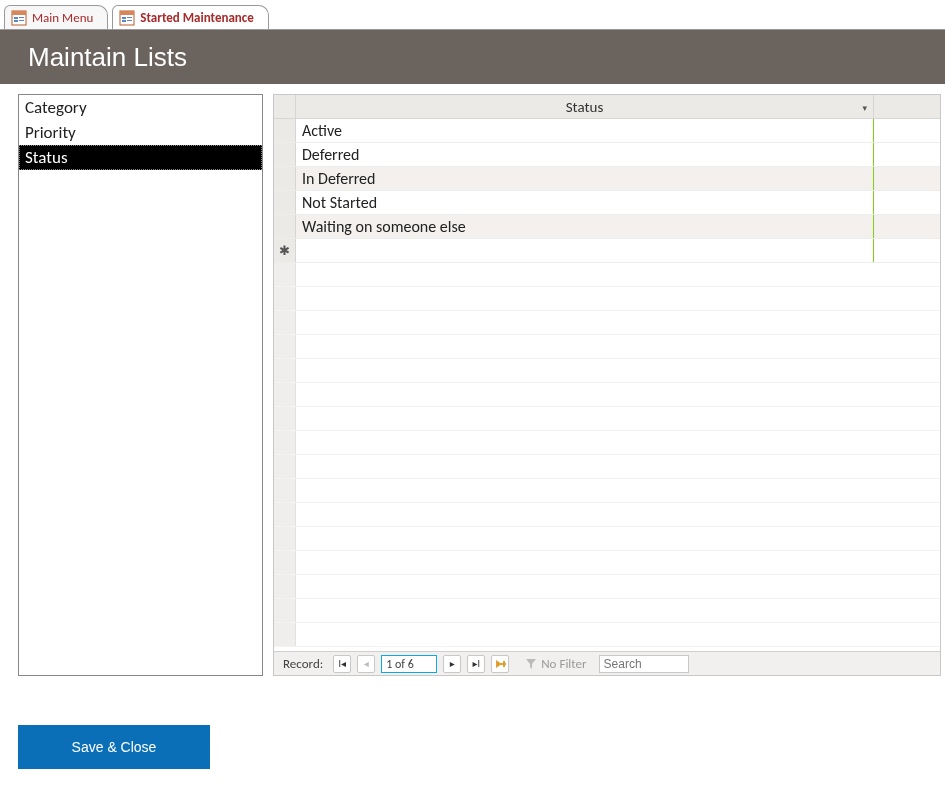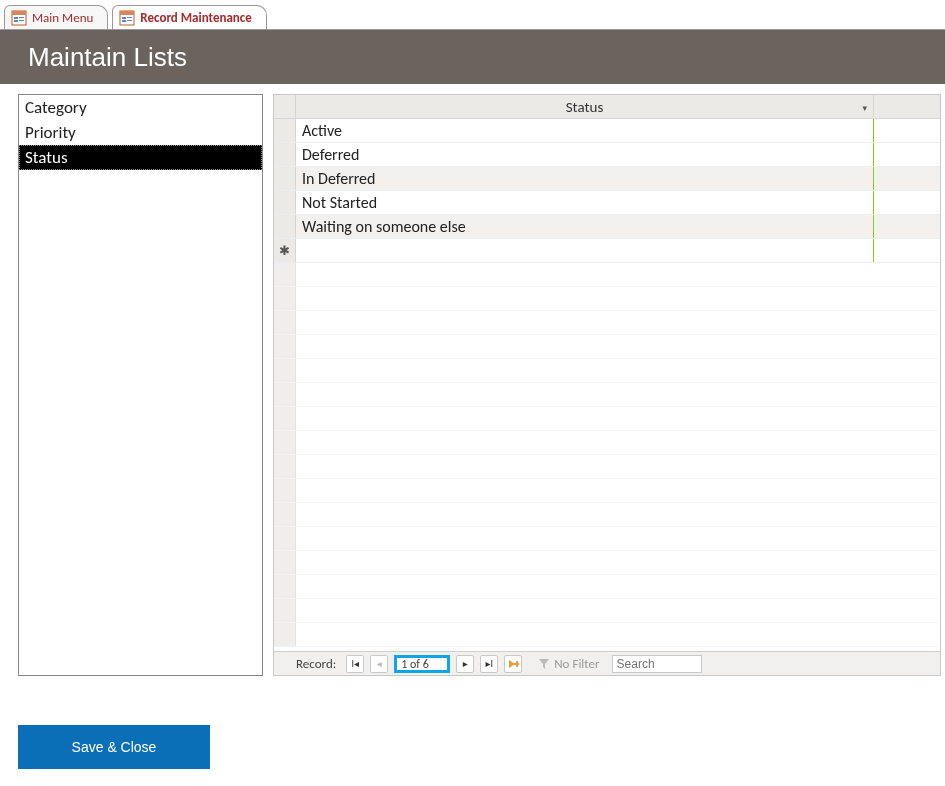--- a/index.html
+++ b/index.html
@@ -29,26 +29,26 @@
   .col-extra { flex: 1; }
   .grid-body { flex: 1; overflow: auto; background: #fff; }
   .grid-row { display: flex; height: 24px; border-bottom: 1px solid #ededed; }
   .grid-row.alt { background: #f3f0ed; }
   .row-selector { width: 22px; background: #eceae7; border-right: 1px solid #d6d6d6; display: flex; align-items: center; justify-content: center; font-size: 13px; color: #555; }
   .cell { flex: 0 0 578px; padding: 2px 6px; font-size: 16px; color: #222; border-right: 1px solid #84cc16; }
   .cell-extra { flex: 1; }
   .empty-row { height: 24px; border-bottom: 1px solid #f3f3f3; display:flex; }
   .empty-rowsel { width:22px; background:#f0eeec; border-right:1px solid #e2e2e2; }
 
-  .record-nav { height: 24px; background: #f2f0ee; border-top: 1px solid #cfcfcf; display: flex; align-items: center; padding: 0 22px; font-size: 13px; color: #444; gap: 6px; }
+  .record-nav { height: 24px; background: #f2f0ee; border-top: 1px solid #cfcfcf; display: flex; align-items: center; padding: 0 9px; font-size: 13px; color: #444; gap: 6px; }
   .record-nav .lbl { margin-right: 4px; }
   .nav-btn { background: #fff; border: 1px solid #c8c8c8; width: 18px; height: 18px; display:flex; align-items:center; justify-content:center; font-size:10px; color:#333; cursor:pointer; border-radius:2px; }
   .nav-btn.disabled { color: #bbb; cursor: default; }
   .nav-btn.new svg { width:12px; height:12px; }
-  .rec-box { border: 3px solid #0ea5e9; height: 18px; width: 56px; padding: 0 4px; font-size:12px; display:flex; align-items:center; background:#fff; }
+  .rec-box { border: 1px solid #0ea5e9; height: 18px; width: 56px; padding: 0 4px; font-size:12px; display:flex; align-items:center; background:#fff; }
   .filter-area { margin-left:10px; color:#9a9a9a; display:flex; align-items:center; gap:4px; }
   .filter-area svg { width:12px; height:12px; }
   .search-box { border:1px solid #c8c8c8; height:18px; width:90px; font-size:12px; padding:0 4px; color:#888; margin-left:6px; }
 
   .save-btn { position:absolute; left:18px; top:725px; width:192px; height:44px; background:#0b6fb8; color:#fff; font-size:14px; border:none; cursor:pointer; display:flex; align-items:center; justify-content:center; }
 </style>
 </head>
 <body>
 
 <div class="tabs">
@@ -65,21 +65,21 @@
   </div>
   <div class="tab active">
     <svg class="tab-icon" viewBox="0 0 16 16">
       <rect x="1" y="1" width="14" height="14" fill="#fff" stroke="#b85c2b"></rect>
       <rect x="1" y="1" width="14" height="4" fill="#d8875a"></rect>
       <rect x="3" y="7" width="4" height="2" fill="#5b87c7"></rect>
       <rect x="3" y="10" width="4" height="2" fill="#5b87c7"></rect>
       <rect x="8" y="7" width="5" height="1" fill="#5b87c7"></rect>
       <rect x="8" y="10" width="5" height="1" fill="#5b87c7"></rect>
     </svg>
-    <span>Record Maintenance</span>
+    <span>Started Maintenance</span>
   </div>
 </div>
 
 <div class="header-bar">
   <span>Maintain Lists</span>
 </div>
 
 <div class="content">
 
   <div class="list-panel" id="lookup-list">

